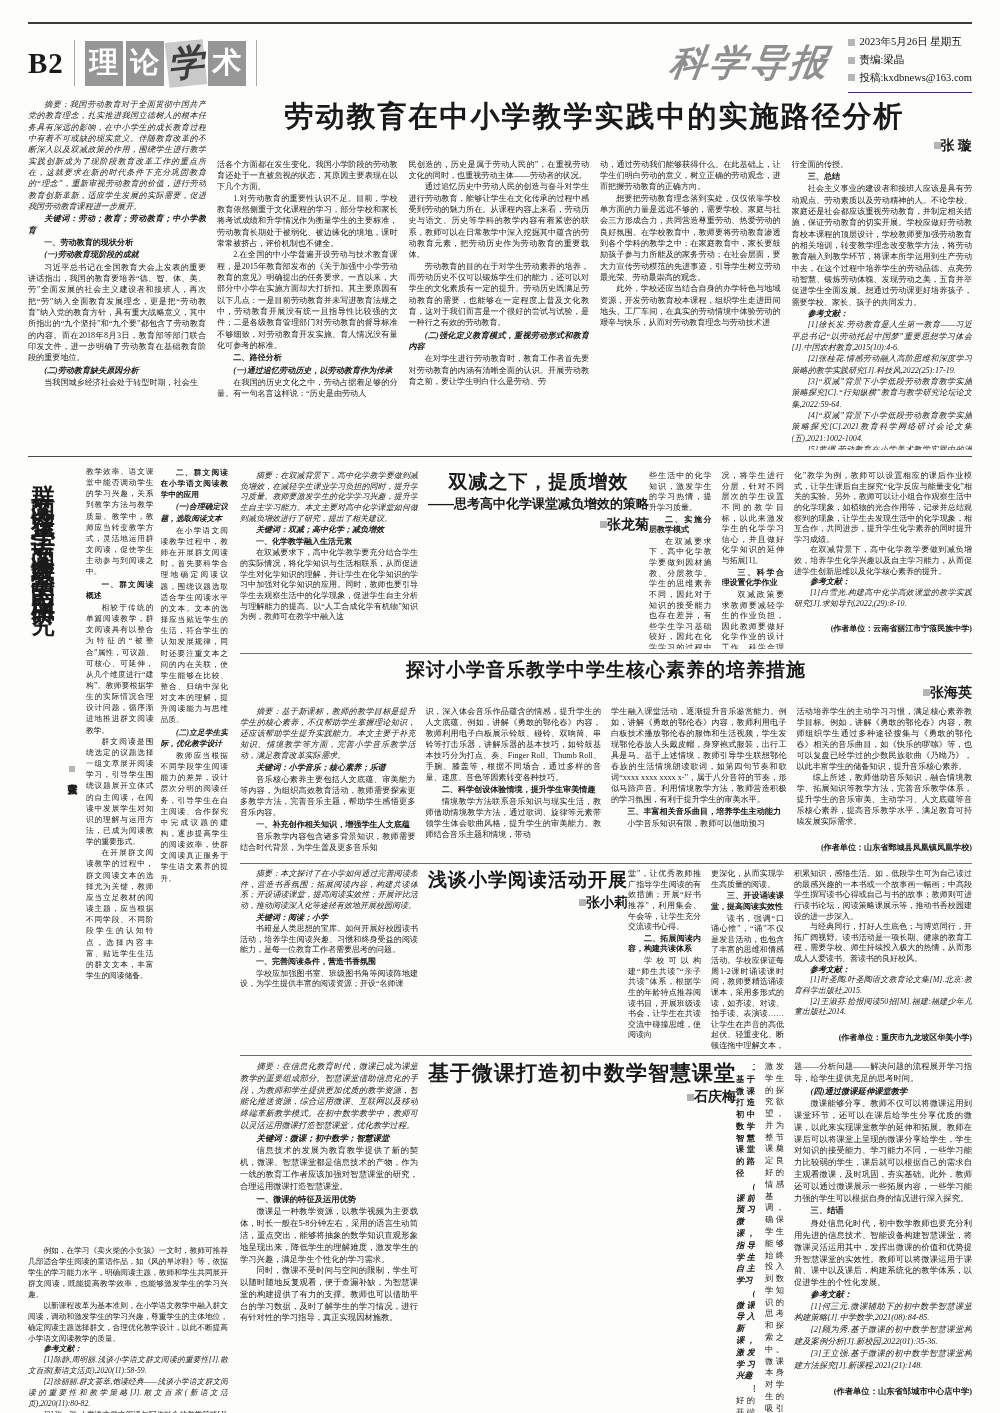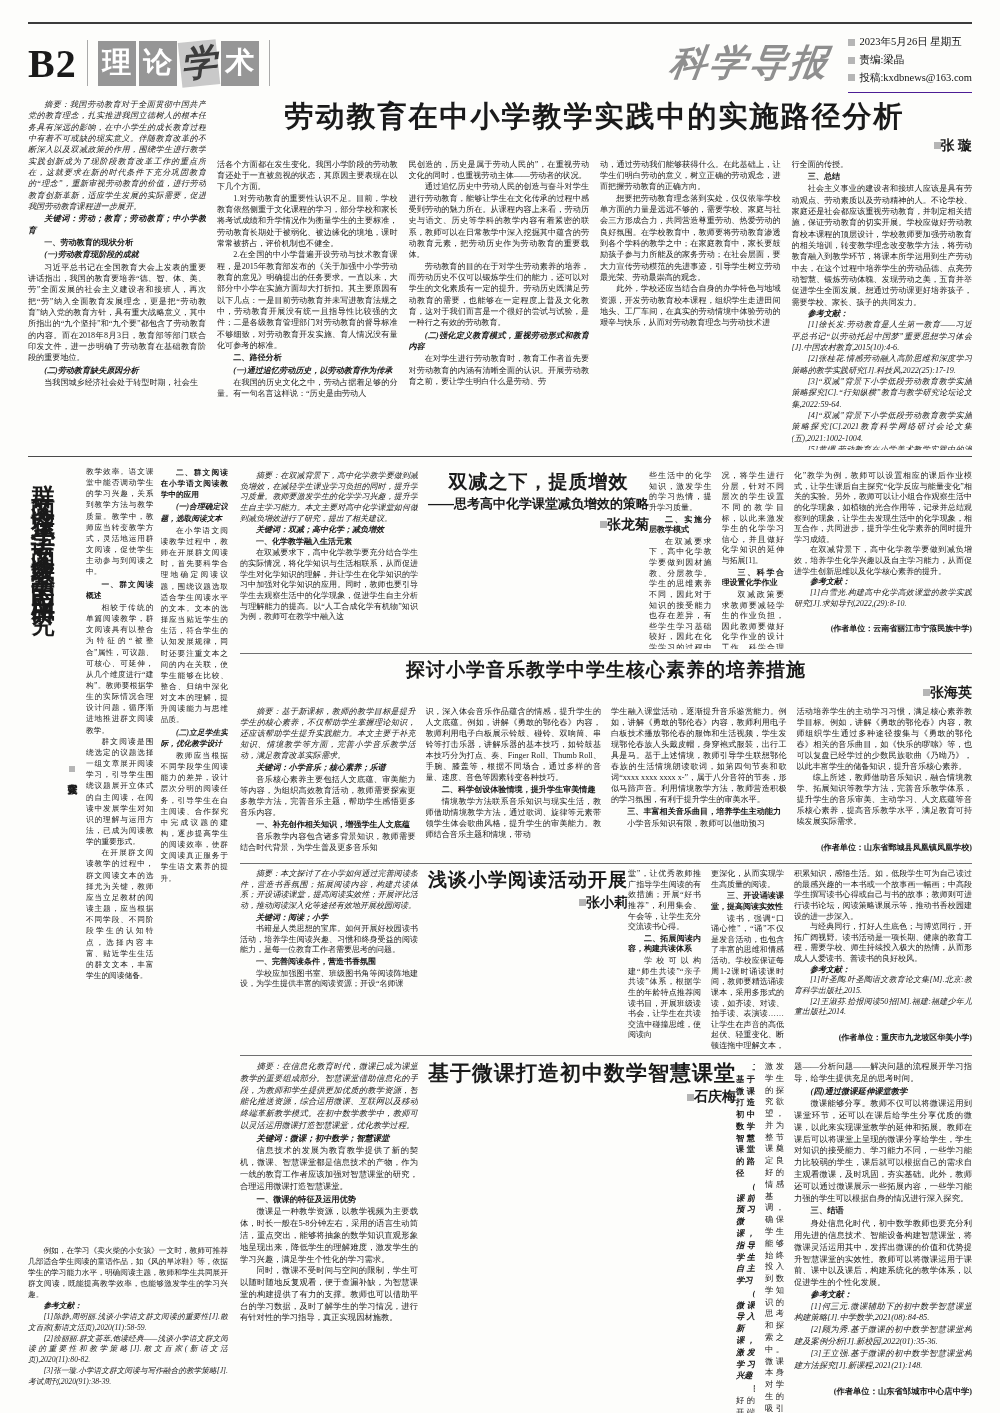--- a/index.html
+++ b/index.html
@@ -3,21 +3,21 @@
 <meta charset="utf-8">
 <style>
   html,body{margin:0;padding:0;background:#f6f6f4;}
   .page{width:1000px;height:1413px;background:#fdfdfb;box-sizing:border-box;
         padding:22px 28px 0 28px;overflow:hidden;position:relative;
         font-family:"Liberation Serif","DejaVu Serif",serif;color:#1a1a1a;}
   
   .header{border-top:2px solid #3c3c3c;padding-top:8px;height:62px;
           display:flex;justify-content:space-between;align-items:center;}
   .hleft{display:flex;align-items:center;gap:10px;}
-  .pageno{font-size:40px;font-weight:bold;font-family:"Liberation Serif",serif;letter-spacing:1px;}
+  .pageno{font-size:29px;font-weight:bold;font-family:"Liberation Serif",serif;letter-spacing:1px;}
   .vsep{width:1px;height:46px;background:#aaa;}
   .tiles{display:flex;gap:3px;align-items:center;}
   .tile{width:38px;height:45px;background:#969696;color:#fff;display:flex;align-items:center;
         justify-content:center;font-size:29px;font-weight:bold;
         font-family:"Liberation Sans","DejaVu Sans",sans-serif;}
   .tile.alt{background:#c9c9c9;color:#3d3d3d;font-family:"DejaVu Serif",serif;
         font-style:italic;font-size:36px;transform:rotate(-6deg);}
   .hright{display:flex;align-items:center;gap:18px;}
   .masthead{font-size:37px;font-weight:bold;font-style:italic;color:#8f8f8f;
         font-family:"DejaVu Serif",serif;transform:skewX(-8deg);letter-spacing:3px;}
@@ -195,20 +195,21 @@
               <div class="blk h1">二、群文阅读在小学语文阅读教学中的应用</div>
               <div class="blk h2">(一)合理确定议题，选取阅读文本</div>
               <div class="blk p">在小学语文阅读教学过程中，教师在开展群文阅读时，首先要科学合理地确定阅读议题，围绕议题选取适合学生阅读水平的文本。文本的选择应当贴近学生的生活，符合学生的认知发展规律，同时还要注重文本之间的内在关联，使学生能够在比较、整合、归纳中深化对文本的理解，提升阅读能力与思维品质。</div>
               <div class="blk h2">(二)立足学生实际，优化教学设计</div>
               <div class="blk p">教师应当根据不同学段学生阅读能力的差异，设计层次分明的阅读任务，引导学生在自主阅读、合作探究中完成议题的建构，逐步提高学生的阅读效率，使群文阅读真正服务于学生语文素养的提升。</div>
             </div>
         </div>
       </div>
       <div class="la-bottom col">
           <div class="blk p">例如，在学习《卖火柴的小女孩》一文时，教师可推荐几部适合学生阅读的童话作品，如《风的旱冰鞋》等，依据学生的学习能力水平，明确阅读主题，教师和学生共同展开群文阅读，既能提高教学效率，也能够激发学生的学习兴趣。</div>
+          <div class="blk p">以新课程改革为基本准则，在小学语文教学中融入群文阅读，调动和激发学生的学习兴趣，尊重学生的主体地位，确定阅读主题选择群文，合理优化教学设计，以此不断提高小学语文阅读教学的质量。</div>
           <div class="blk refh">参考文献：</div>
           <div class="blk ref">[1]陈静,周明丽.浅谈小学语文群文阅读的重要性[J].散文百家(新语文活页),2020(11):58-59.</div>
           <div class="blk ref">[2]徐丽丽.群文荟萃,饱读经典——浅谈小学语文群文阅读的重要性和教学策略[J].散文百家(新语文活页),2020(11):80-82.</div>
           <div class="blk ref">[3]张一璇.小学语文群文阅读与写作融合的教学策略[J].考试周刊,2020(91):38-39.</div>
         </div>
     </div>
 
     <div class="rightstack">
 
       <div class="art a3 bordered">

